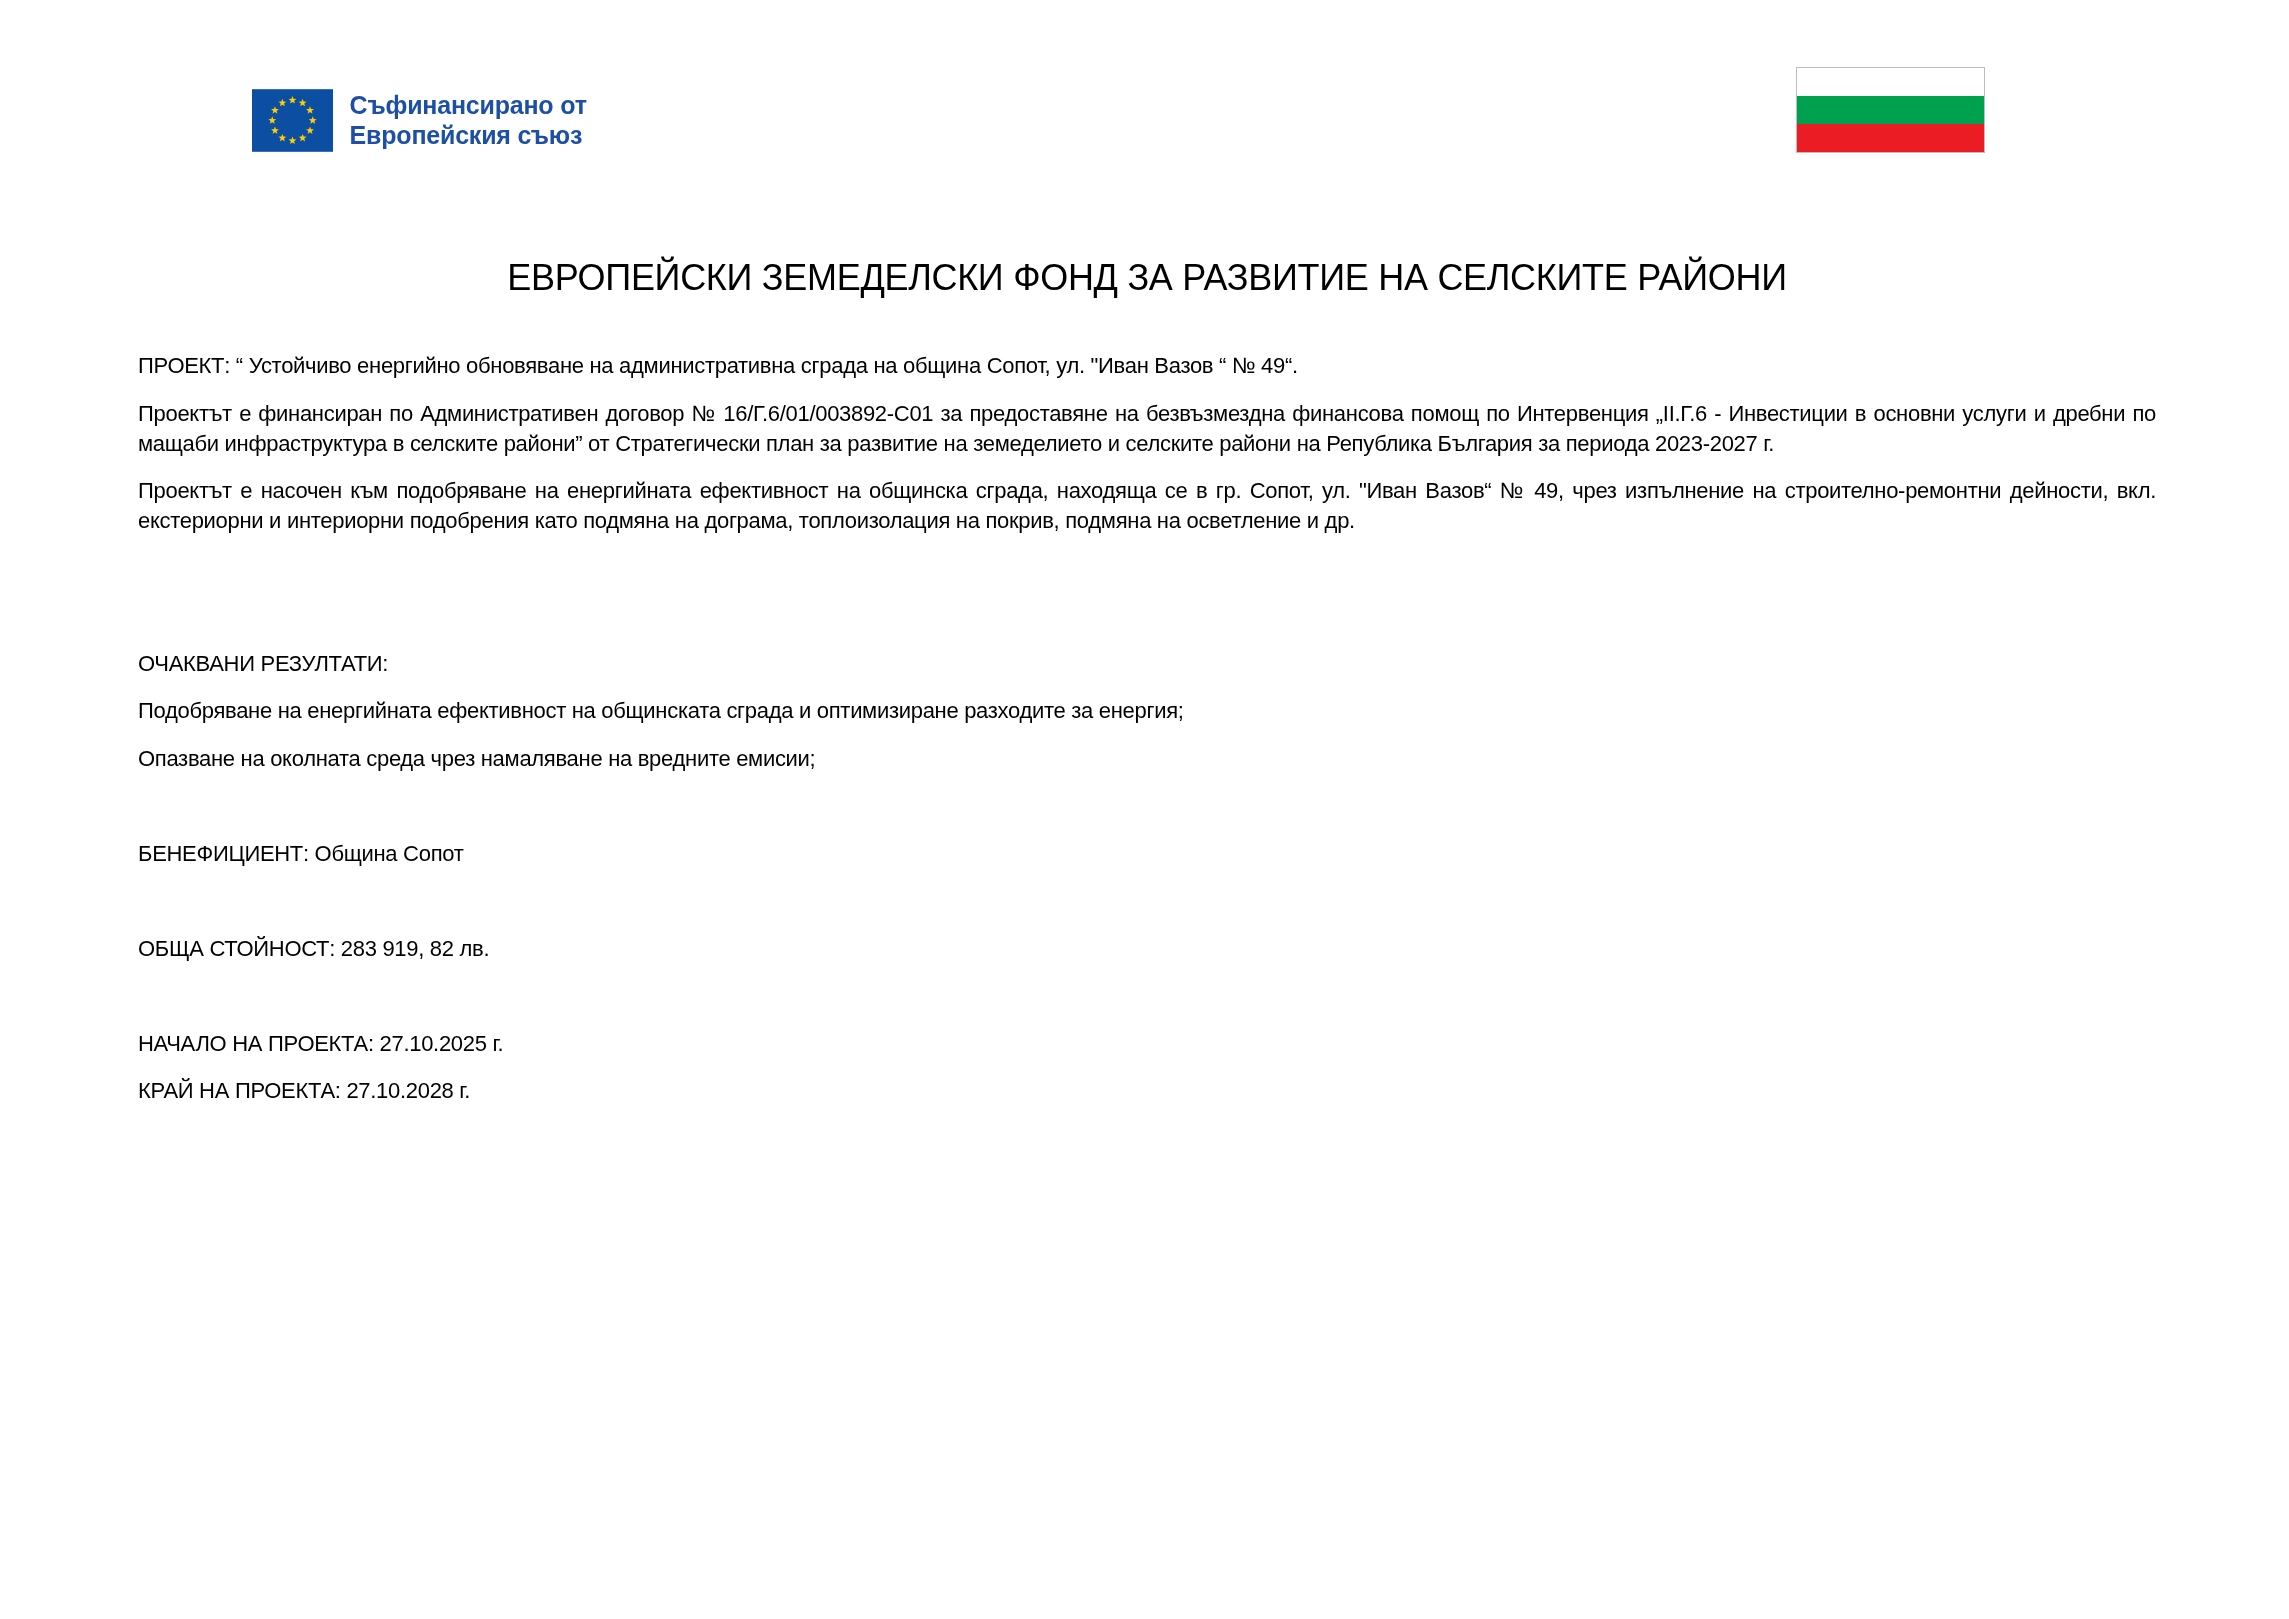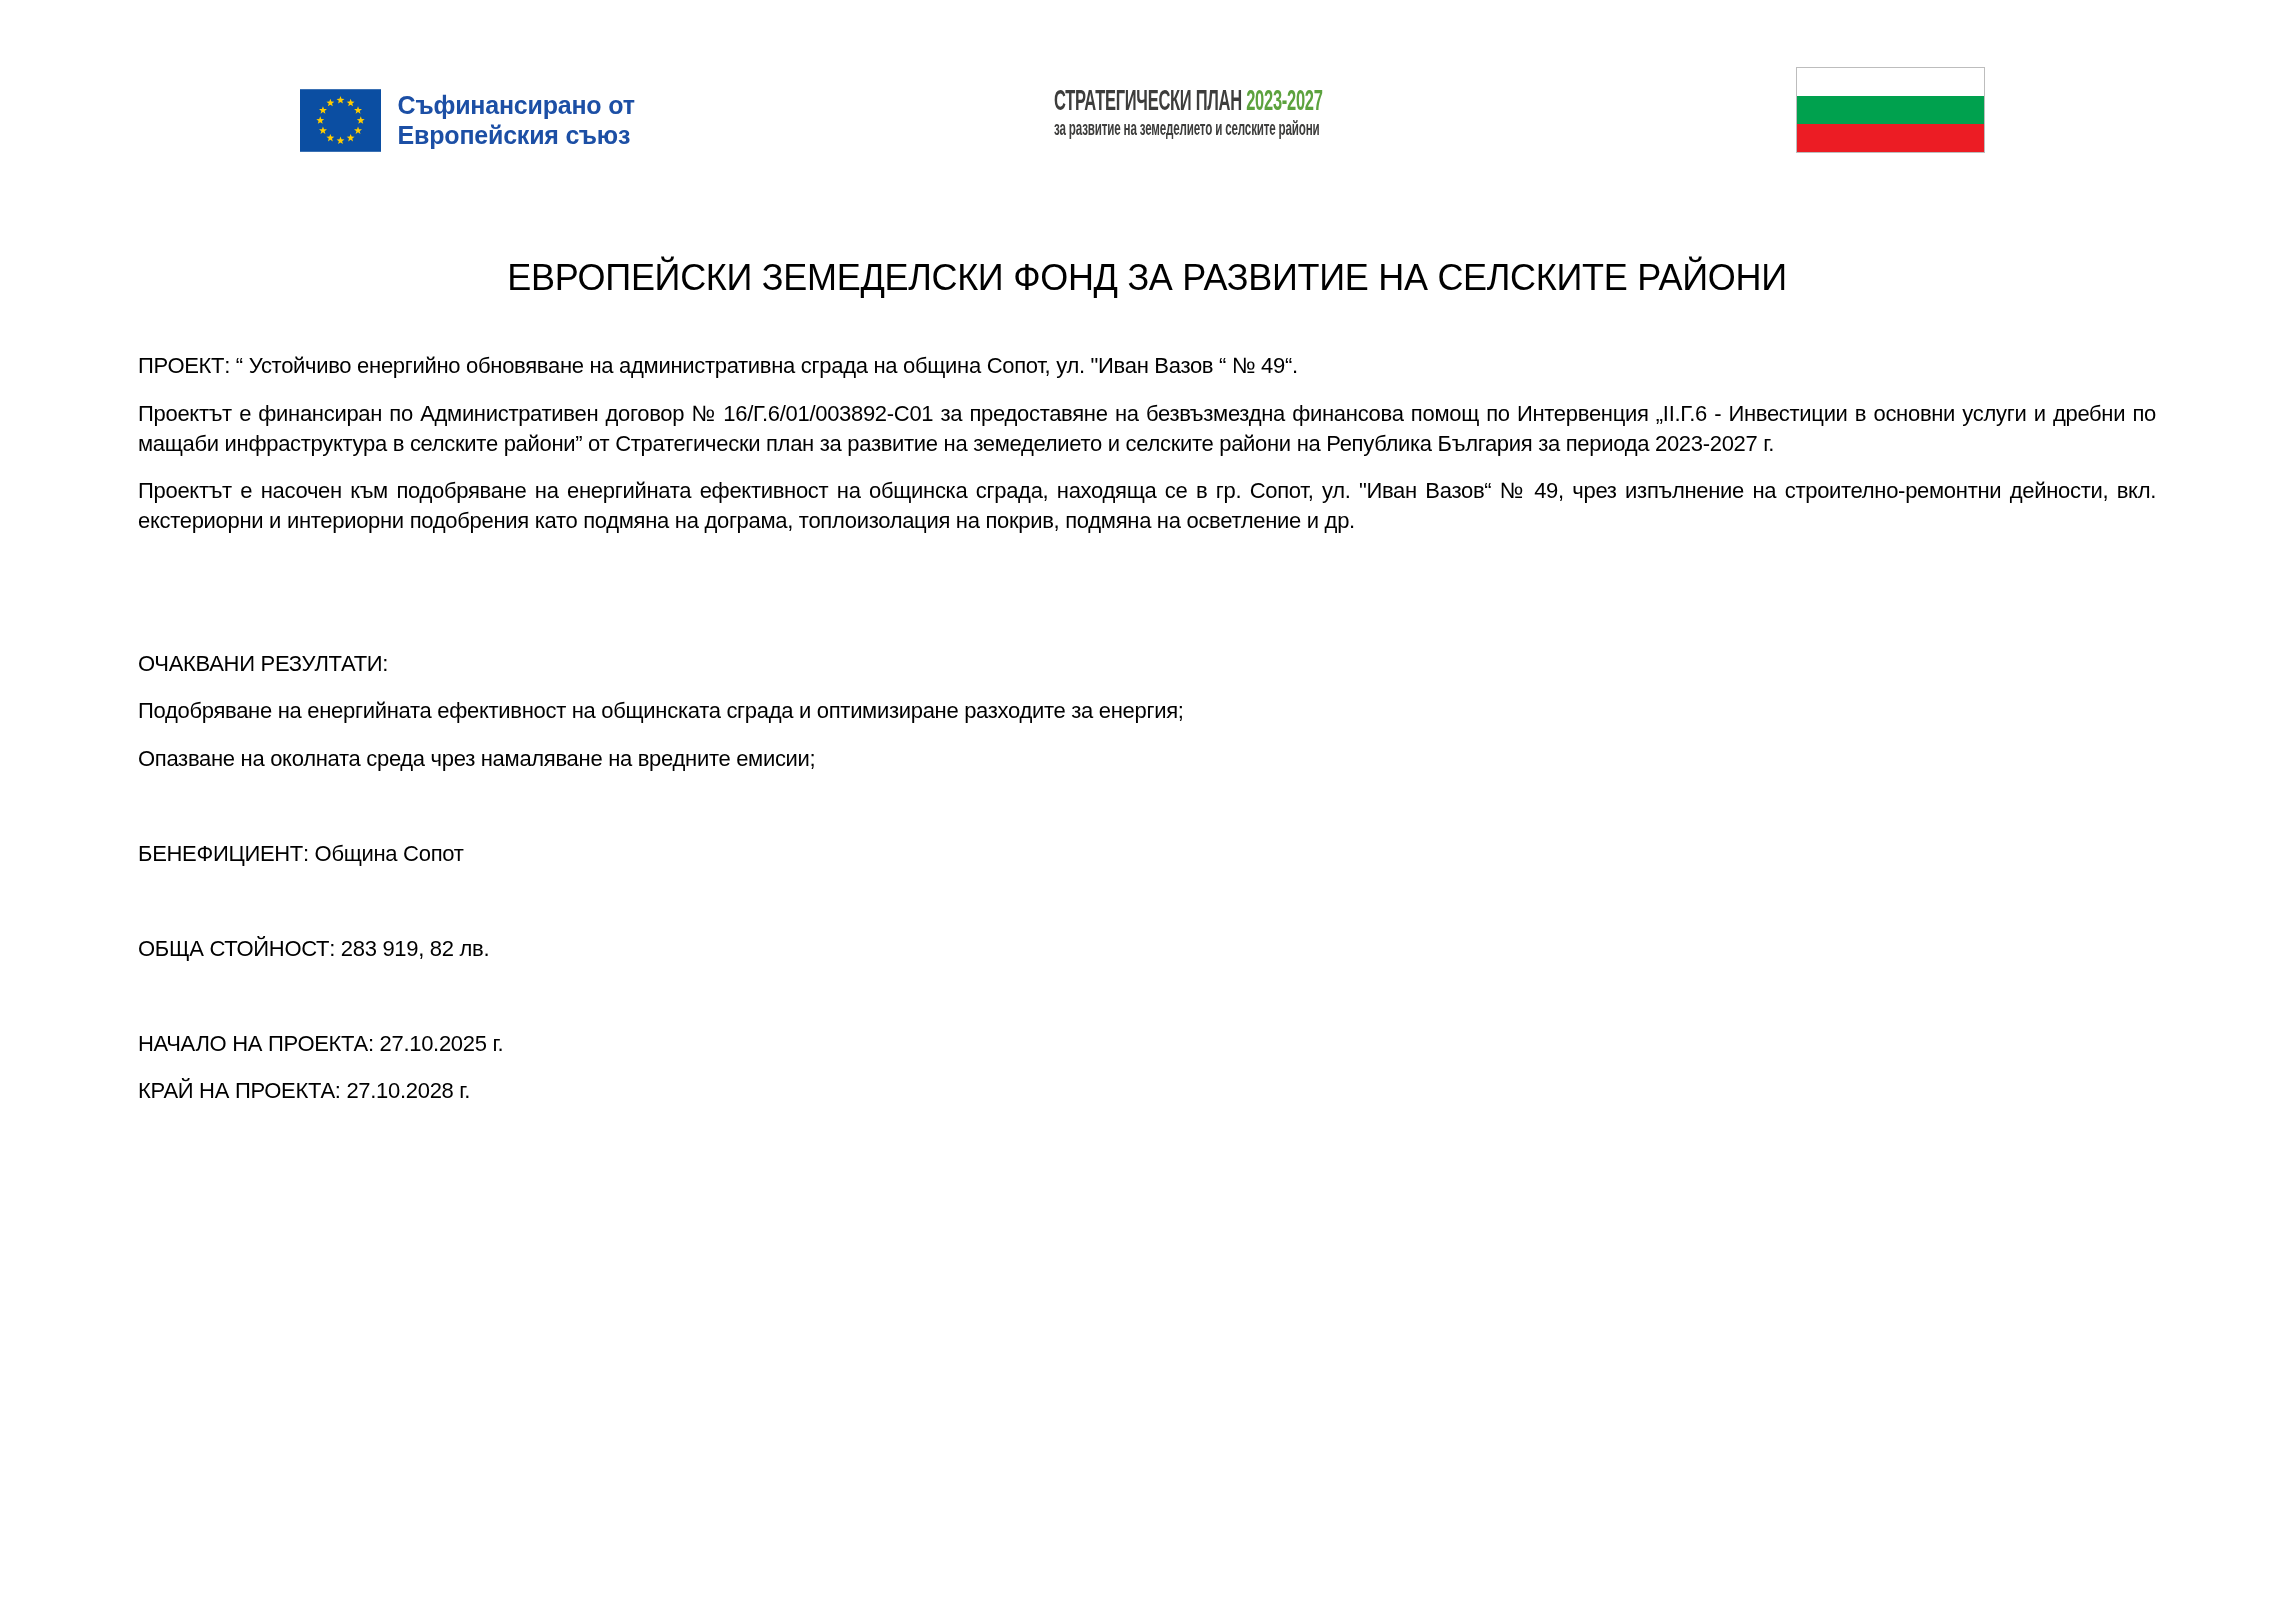--- a/index.html
+++ b/index.html
@@ -9,21 +9,21 @@
     height:1620px;
     background:var(--page-bg, #fff);
     font-family:"Liberation Sans", sans-serif;
     color:var(--text, #000);
     overflow:hidden;
   }
 
   
   .eu-logo {
     position:absolute; left:252px; top:89px;
-    display:flex; align-items:center; gap:16.6px;margin-left:48px;
+    display:flex; align-items:center; gap:16.6px;
   }
   .eu-flag { display:block; }
   .eu-text {
     color:var(--eu-text-blue);
     font-weight:bold;
     font-size:25px;
     line-height:29.5px;
     letter-spacing:-0.2px;
     white-space:nowrap;
   }
@@ -99,28 +99,20 @@
       <use href="#eu-star" x="22" y="34"></use>
       <use href="#eu-star" x="24.95" y="23"></use>
       <use href="#eu-star" x="33" y="14.95"></use>
     </svg>
     <div class="eu-text">
       <div>Съфинансирано от</div>
       <div>Европейския съюз</div>
     </div>
   </div>
 
-  <div class="sp-logo">
-    <div class="sp-line1">
-      <span>СТРАТЕГИЧЕСКИ ПЛАН</span>
-      <span> </span>
-      <span class="sp-years">2023-2027</span>
-    </div>
-    <div class="sp-line2">за развитие на земеделието и селските райони</div>
-  </div>
 
   <div class="bg-flag">
     <div class="band band-white"></div>
     <div class="band band-green"></div>
     <div class="band band-red"></div>
   </div>
 
   <div class="content">
     <h1 class="doc-title">ЕВРОПЕЙСКИ ЗЕМЕДЕЛСКИ ФОНД ЗА РАЗВИТИЕ НА СЕЛСКИТЕ РАЙОНИ</h1>
     <div id="paragraphs">

